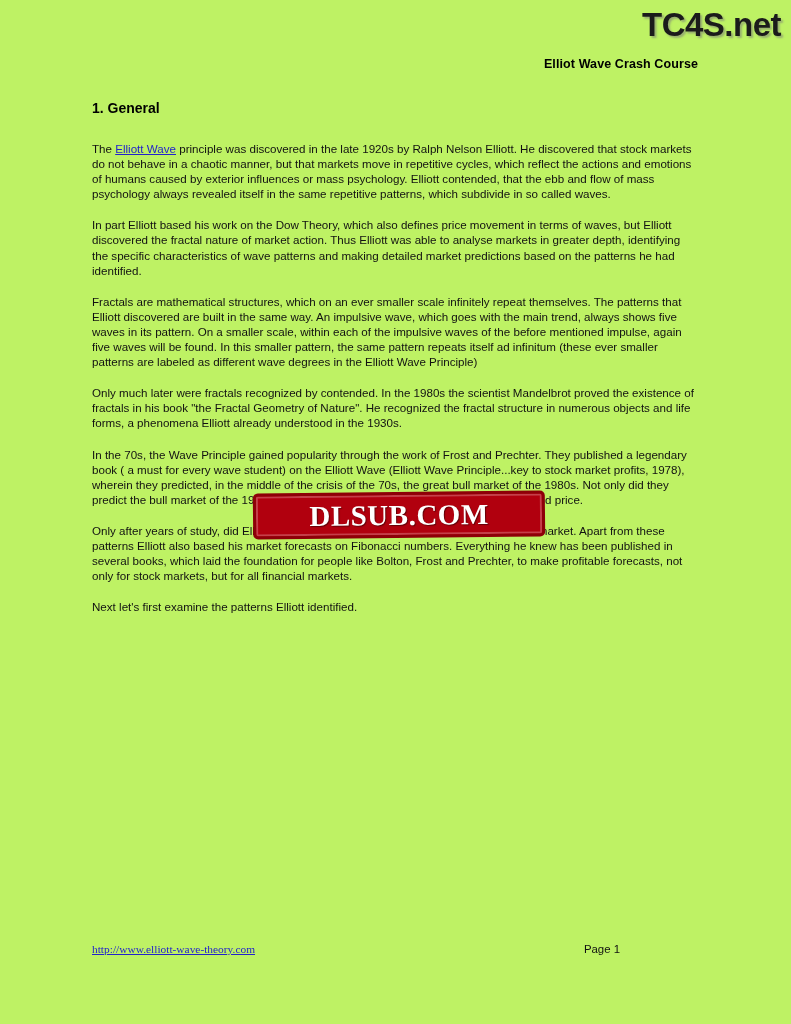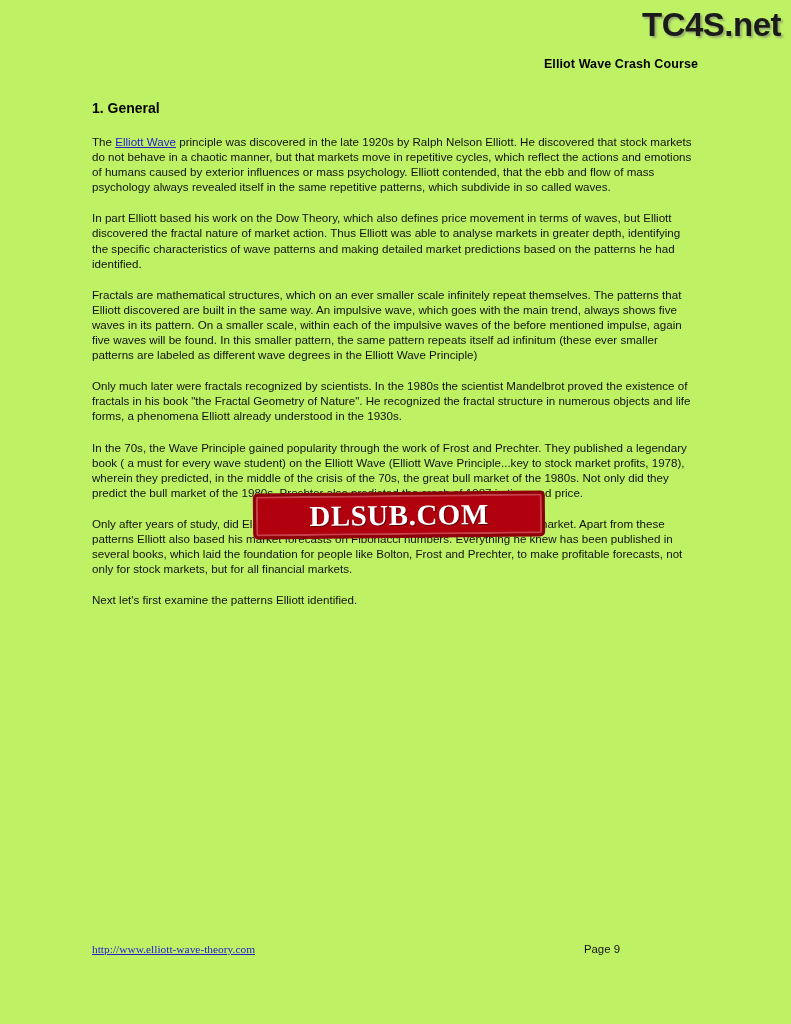--- a/index.html
+++ b/index.html
@@ -56,21 +56,21 @@
   }
 
   p.body {
     font-size: 11.6px;
     line-height: 15.1px;
     color: #111111;
     margin: 16px 0 0 0;
     text-align: left;
   }
 
-  p.body:first-of-type { margin-top: 18px; }
+  p.body:first-of-type { margin-top: 25px; }
 
   a.inline-link {
     color: #2222cc;
     text-decoration: underline;
   }
 
   
   .dlsub-watermark {
     position: absolute;
     left: 253px;
@@ -143,33 +143,33 @@
     <h1 class="doc-title">Elliot Wave Crash Course</h1>
 
     <h2 class="section-heading">1. General</h2>
 
     <p class="body"><span>The </span><a class="inline-link" href="#">Elliott Wave</a><span> principle was discovered in the late 1920s by Ralph Nelson Elliott. He discovered that stock markets do not behave in a chaotic manner, but that markets move in repetitive cycles, which reflect the actions and emotions of humans caused by exterior influences or mass psychology. Elliott contended, that the ebb and flow of mass psychology always revealed itself in the same repetitive patterns, which subdivide in so called waves.</span></p>
 
     <p class="body">In part Elliott based his work on the Dow Theory, which also defines price movement in terms of waves, but Elliott discovered the fractal nature of market action. Thus Elliott was able to analyse markets in greater depth, identifying the specific characteristics of wave patterns and making detailed market predictions based on the patterns he had identified.</p>
 
     <p class="body">Fractals are mathematical structures, which on an ever smaller scale infinitely repeat themselves. The patterns that Elliott discovered are built in the same way. An impulsive wave, which goes with the main trend, always shows five waves in its pattern. On a smaller scale, within each of the impulsive waves of the before mentioned impulse, again five waves will be found. In this smaller pattern, the same pattern repeats itself ad infinitum (these ever smaller patterns are labeled as different wave degrees in the Elliott Wave Principle)</p>
 
-    <p class="body">Only much later were fractals recognized by scientists. In the 1980s the scientist Mandelbrot proved the existence of fractals in his book "the Fractal Geometry of Nature". He recognized the fractal structure in numerous objects and life forms, a phenomena Elliott already understood in the 1930s.</p>
+    <p class="body">Only much later were fractals recognized by contended. In the 1980s the scientist Mandelbrot proved the existence of fractals in his book "the Fractal Geometry of Nature". He recognized the fractal structure in numerous objects and life forms, a phenomena Elliott already understood in the 1930s.</p>
 
     <p class="body">In the 70s, the Wave Principle gained popularity through the work of Frost and Prechter. They published a legendary book ( a must for every wave student) on the Elliott Wave (Elliott Wave Principle...key to stock market profits, 1978), wherein they predicted, in the middle of the crisis of the 70s, the great bull market of the 1980s. Not only did they predict the bull market of the 1980s, Prechter also predicted the crash of 1987 in time and price.</p>
 
     <p class="body">Only after years of study, did Elliott learn to detect these recurring patterns in the stock market. Apart from these patterns Elliott also based his market forecasts on Fibonacci numbers. Everything he knew has been published in several books, which laid the foundation for people like Bolton, Frost and Prechter, to make profitable forecasts, not only for stock markets, but for all financial markets.</p>
 
     <p class="body">Next let's first examine the patterns Elliott identified.</p>
 
   </div>
 
   <div class="dlsub-watermark">
     <span>DLSUB.COM</span>
   </div>
 
   <div class="footer">
     <a class="footer-link" href="#">http://www.elliott-wave-theory.com</a>
-    <span class="footer-page">Page 9</span>
+    <span class="footer-page">Page 1</span>
   </div>
 
 
 </div>
 
 </body></html>

